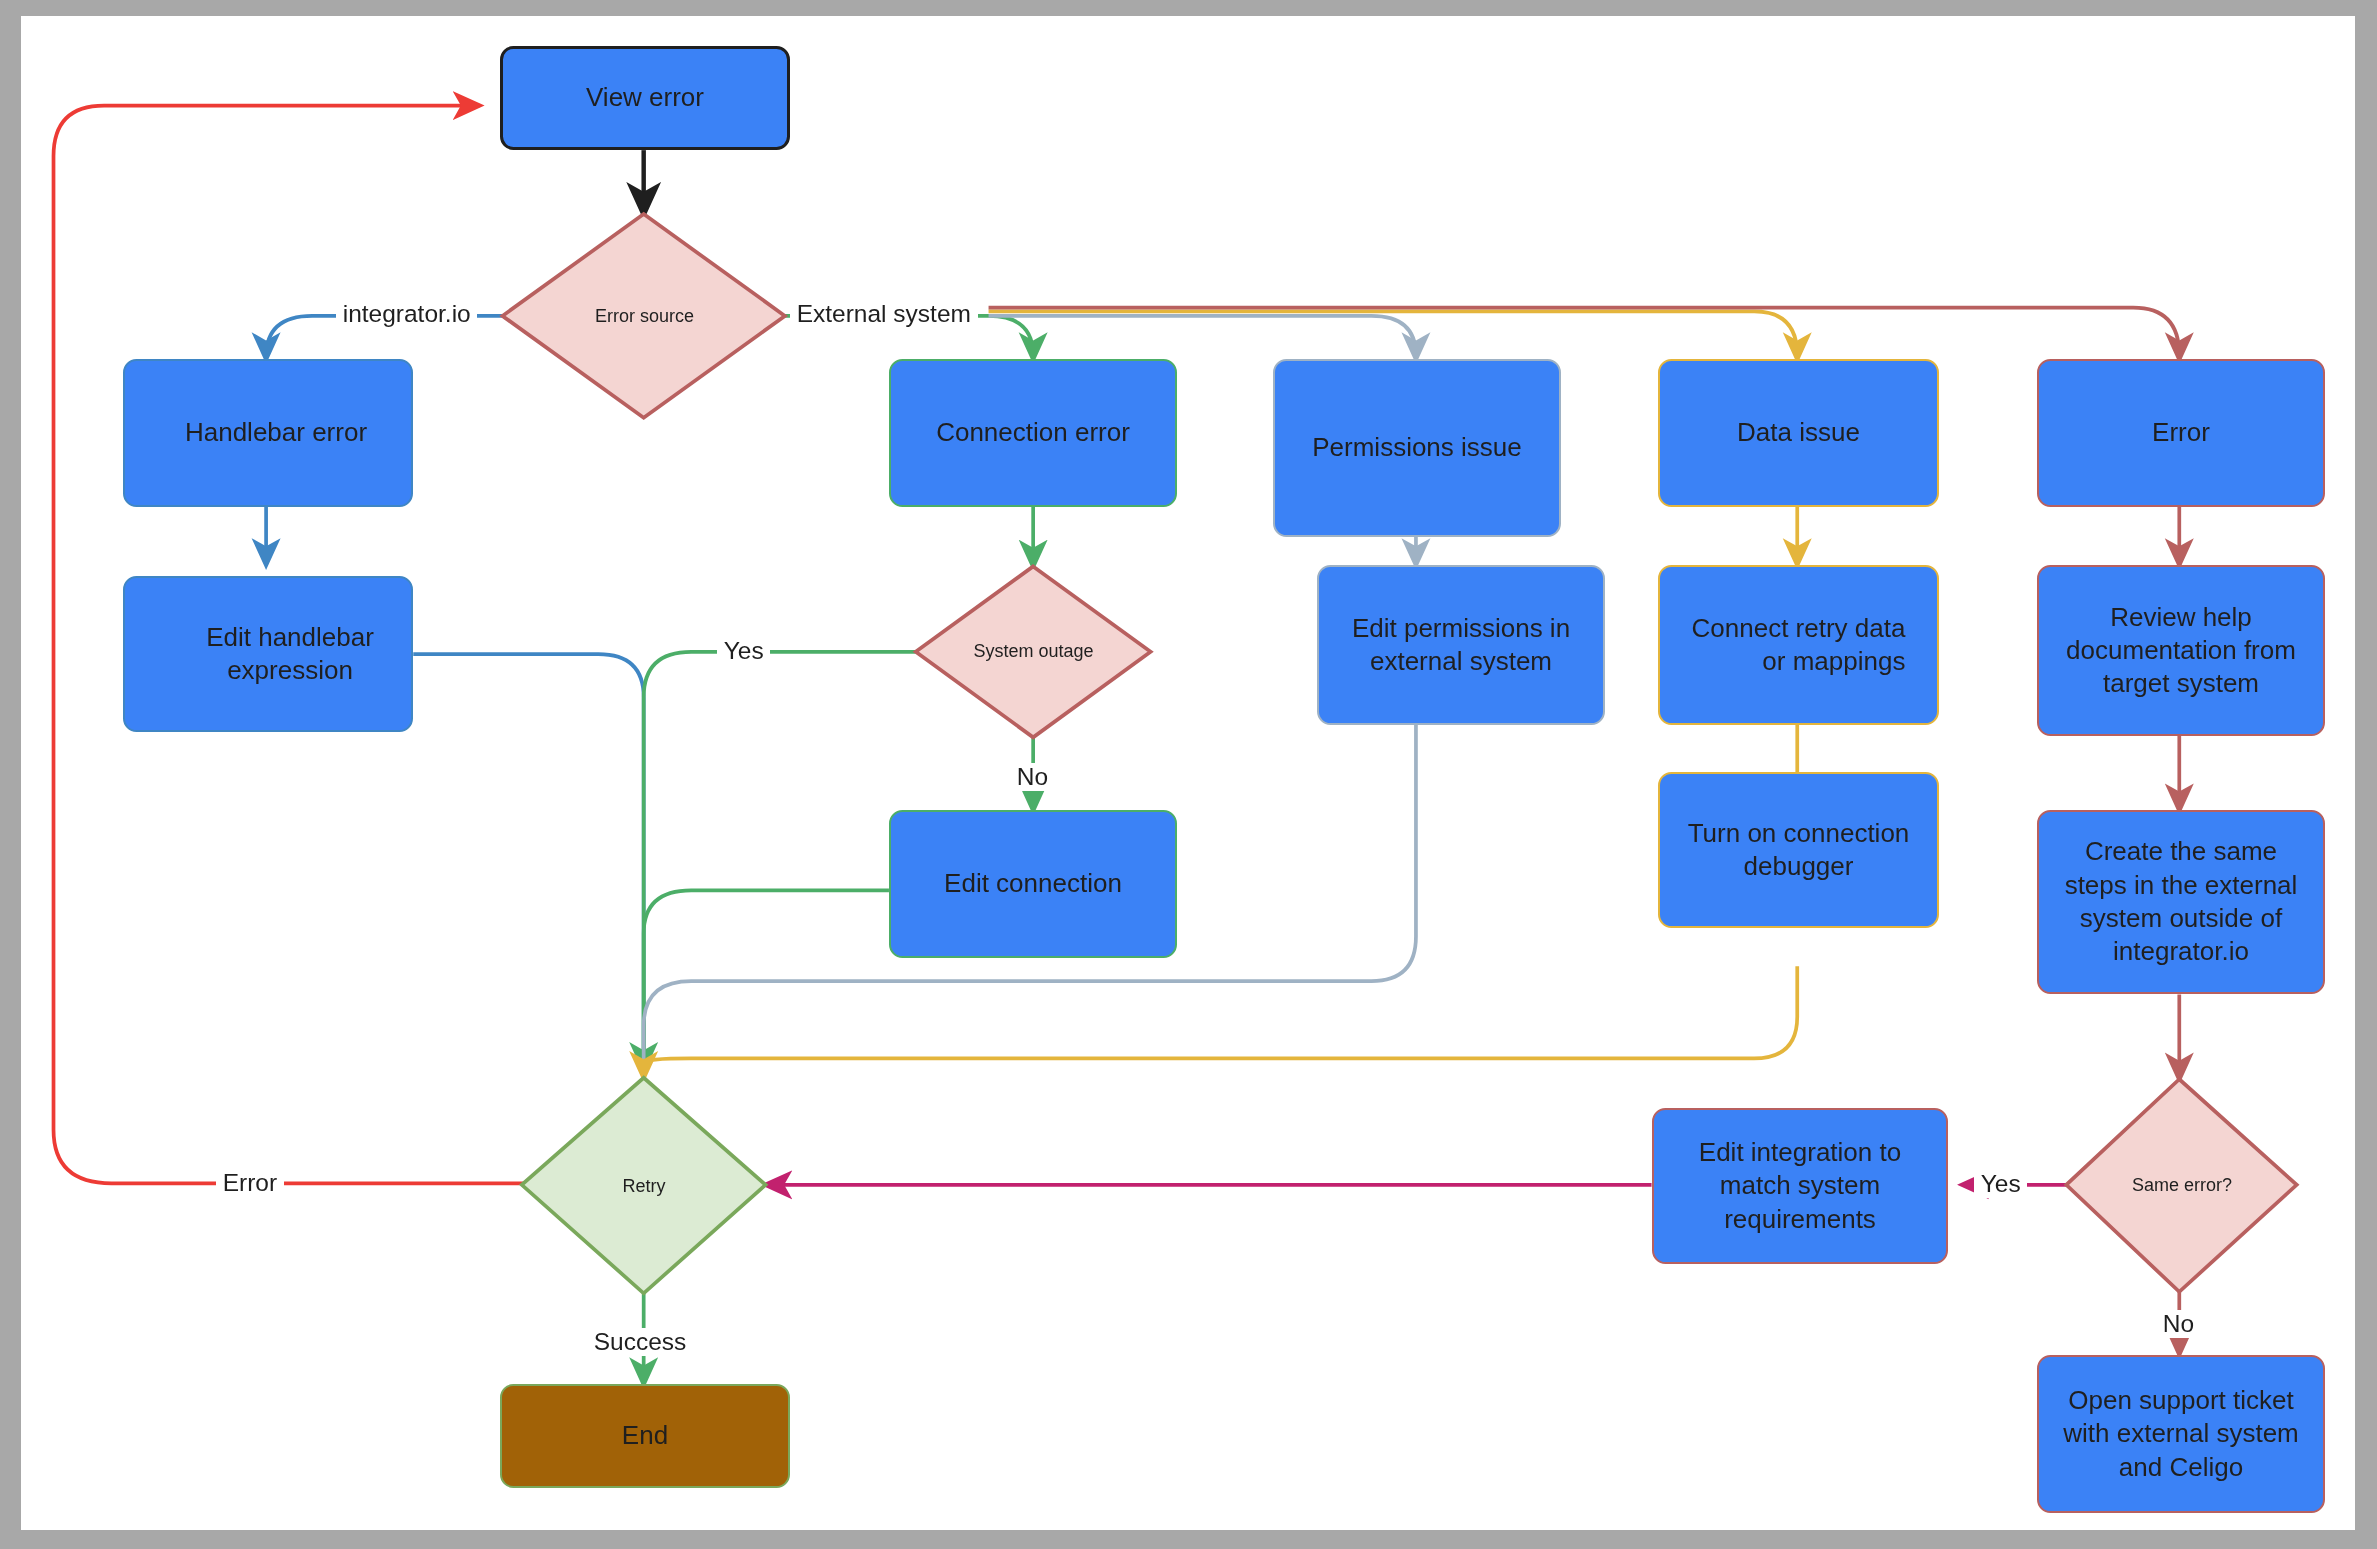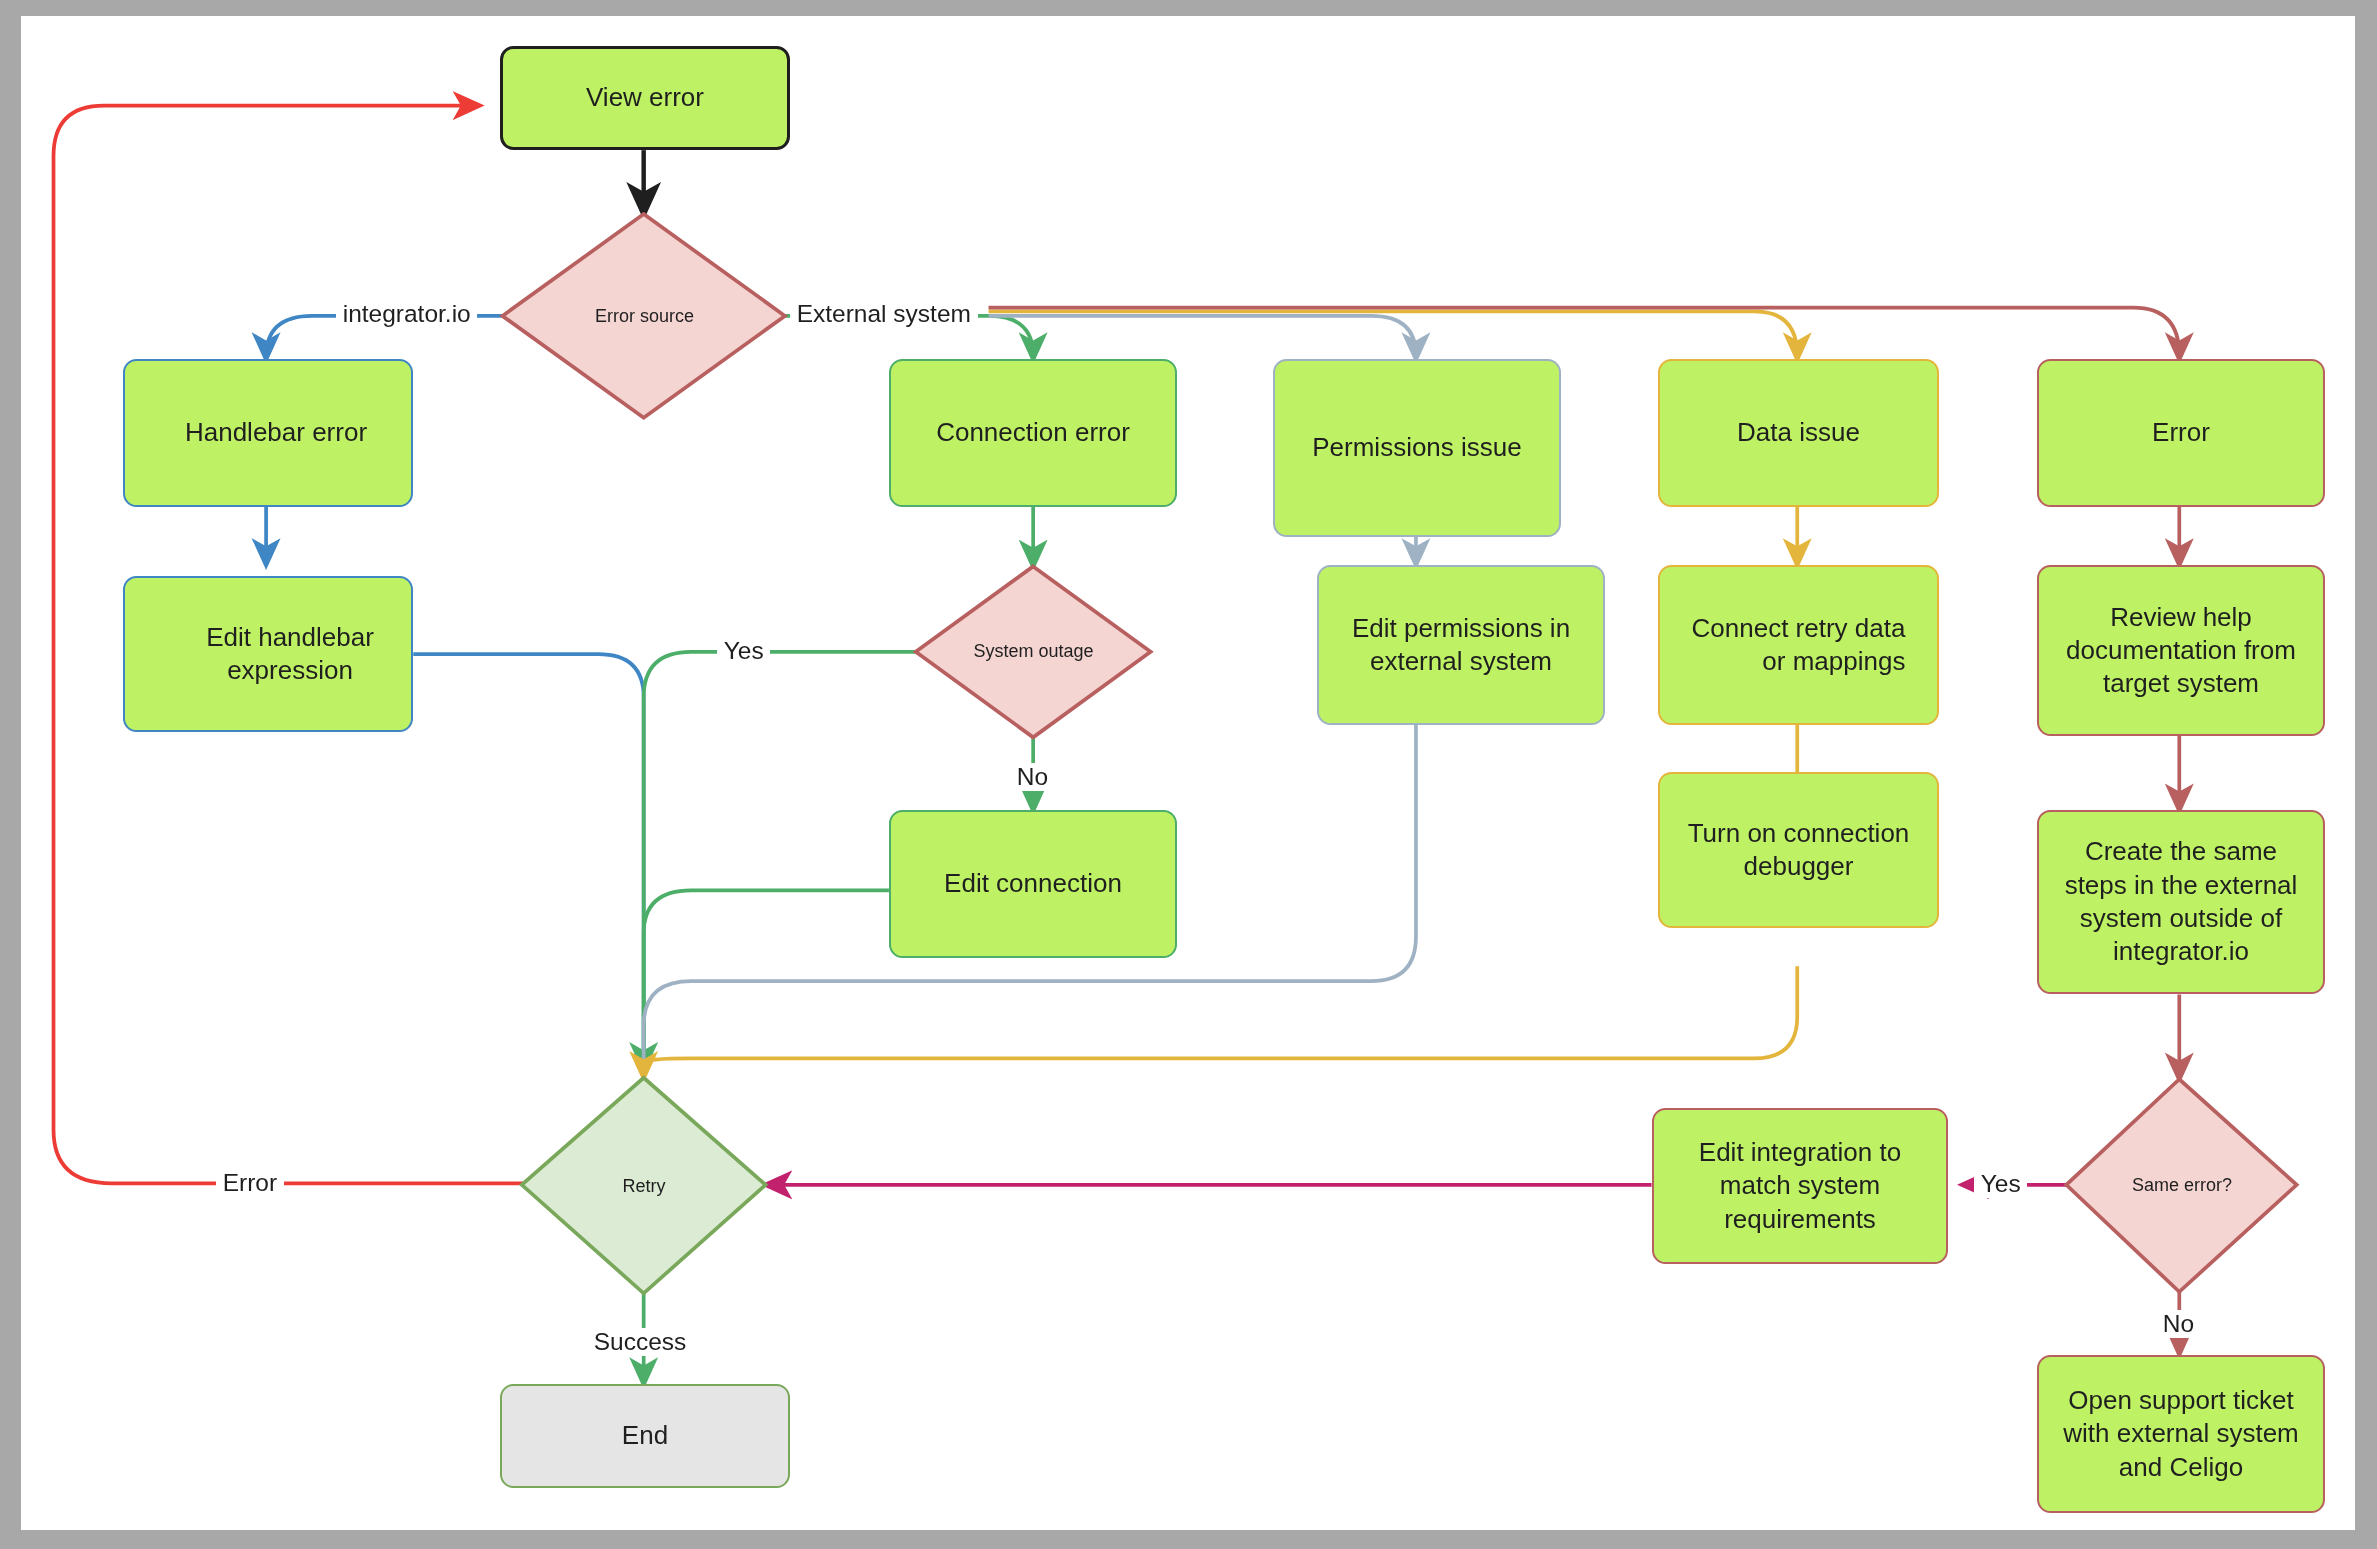--- a/index.html
+++ b/index.html
@@ -1,21 +1,21 @@
 <!DOCTYPE html>
 <html style="font-size:12px"><head>
 <meta charset="utf-8">
 <style>
   html,body{margin:0;padding:0;background:#a8a8a8;}
   body{width:2377px;height:1549px;overflow:hidden;font-family:"Liberation Sans",sans-serif;}
   #frame{position:absolute;left:21px;top:16.4px;width:2334px;height:1514px;background:#ffffff;}
   #canvas{position:absolute;left:0;top:0;width:2377px;height:1549px;}
   svg{position:absolute;left:0;top:0;width:2377px;height:1549px;}
   .node{position:absolute;box-sizing:border-box;display:flex;align-items:center;justify-content:center;text-align:center;}
-  .rbox{border-radius:13.4px;border-width:2.2px;border-style:solid;background:#bef264;}
+  .rbox{border-radius:13.4px;border-width:2.2px;border-style:solid;background:#3b82f6;}
   .nlabel{font-size:26px;color:#1f1f1f;line-height:1.28;padding:0 9px;}
   .dia{position:absolute;}
   .dia .dlabel{position:absolute;left:0;top:0;width:100%;height:100%;display:flex;align-items:center;
     justify-content:center;font-size:18px;color:#1f1f1f;text-align:center;}
   .edgelabel{position:absolute;font-size:24.5px;color:#1f1f1f;background:#ffffff;padding:0 6.7px;white-space:nowrap;}
 </style>
 </head>
 <body>
 
 <div id="frame"></div>
@@ -179,21 +179,21 @@
 </div>
 
 <div class="node rbox" style="left:2037px;top:1355px;width:288px;height:158px;border-color:#b8605f;">
   <span class="nlabel">Open support ticket<br>with external system<br>and Celigo</span>
 </div>
 
 <div class="dia" style="left:522px;top:1078px;width:244px;height:216px;">
   <span class="dlabel">Retry</span>
 </div>
 
-<div class="node rbox" style="left:500px;top:1384px;width:290px;height:104px;border-color:#7aa85b;background:#e5e5e5;">
+<div class="node rbox" style="left:500px;top:1384px;width:290px;height:104px;border-color:#7aa85b;background:#a16207;">
   <span class="nlabel">End</span>
 </div>
 
 <div class="edgelabel" style="left:336px;top:300px;">integrator.io</div>
 
 <div class="edgelabel" style="left:790px;top:300px;">External system</div>
 
 <div class="edgelabel" style="left:717px;top:637px;">Yes</div>
 
 <div class="edgelabel" style="left:1010px;top:763px;">No</div>

